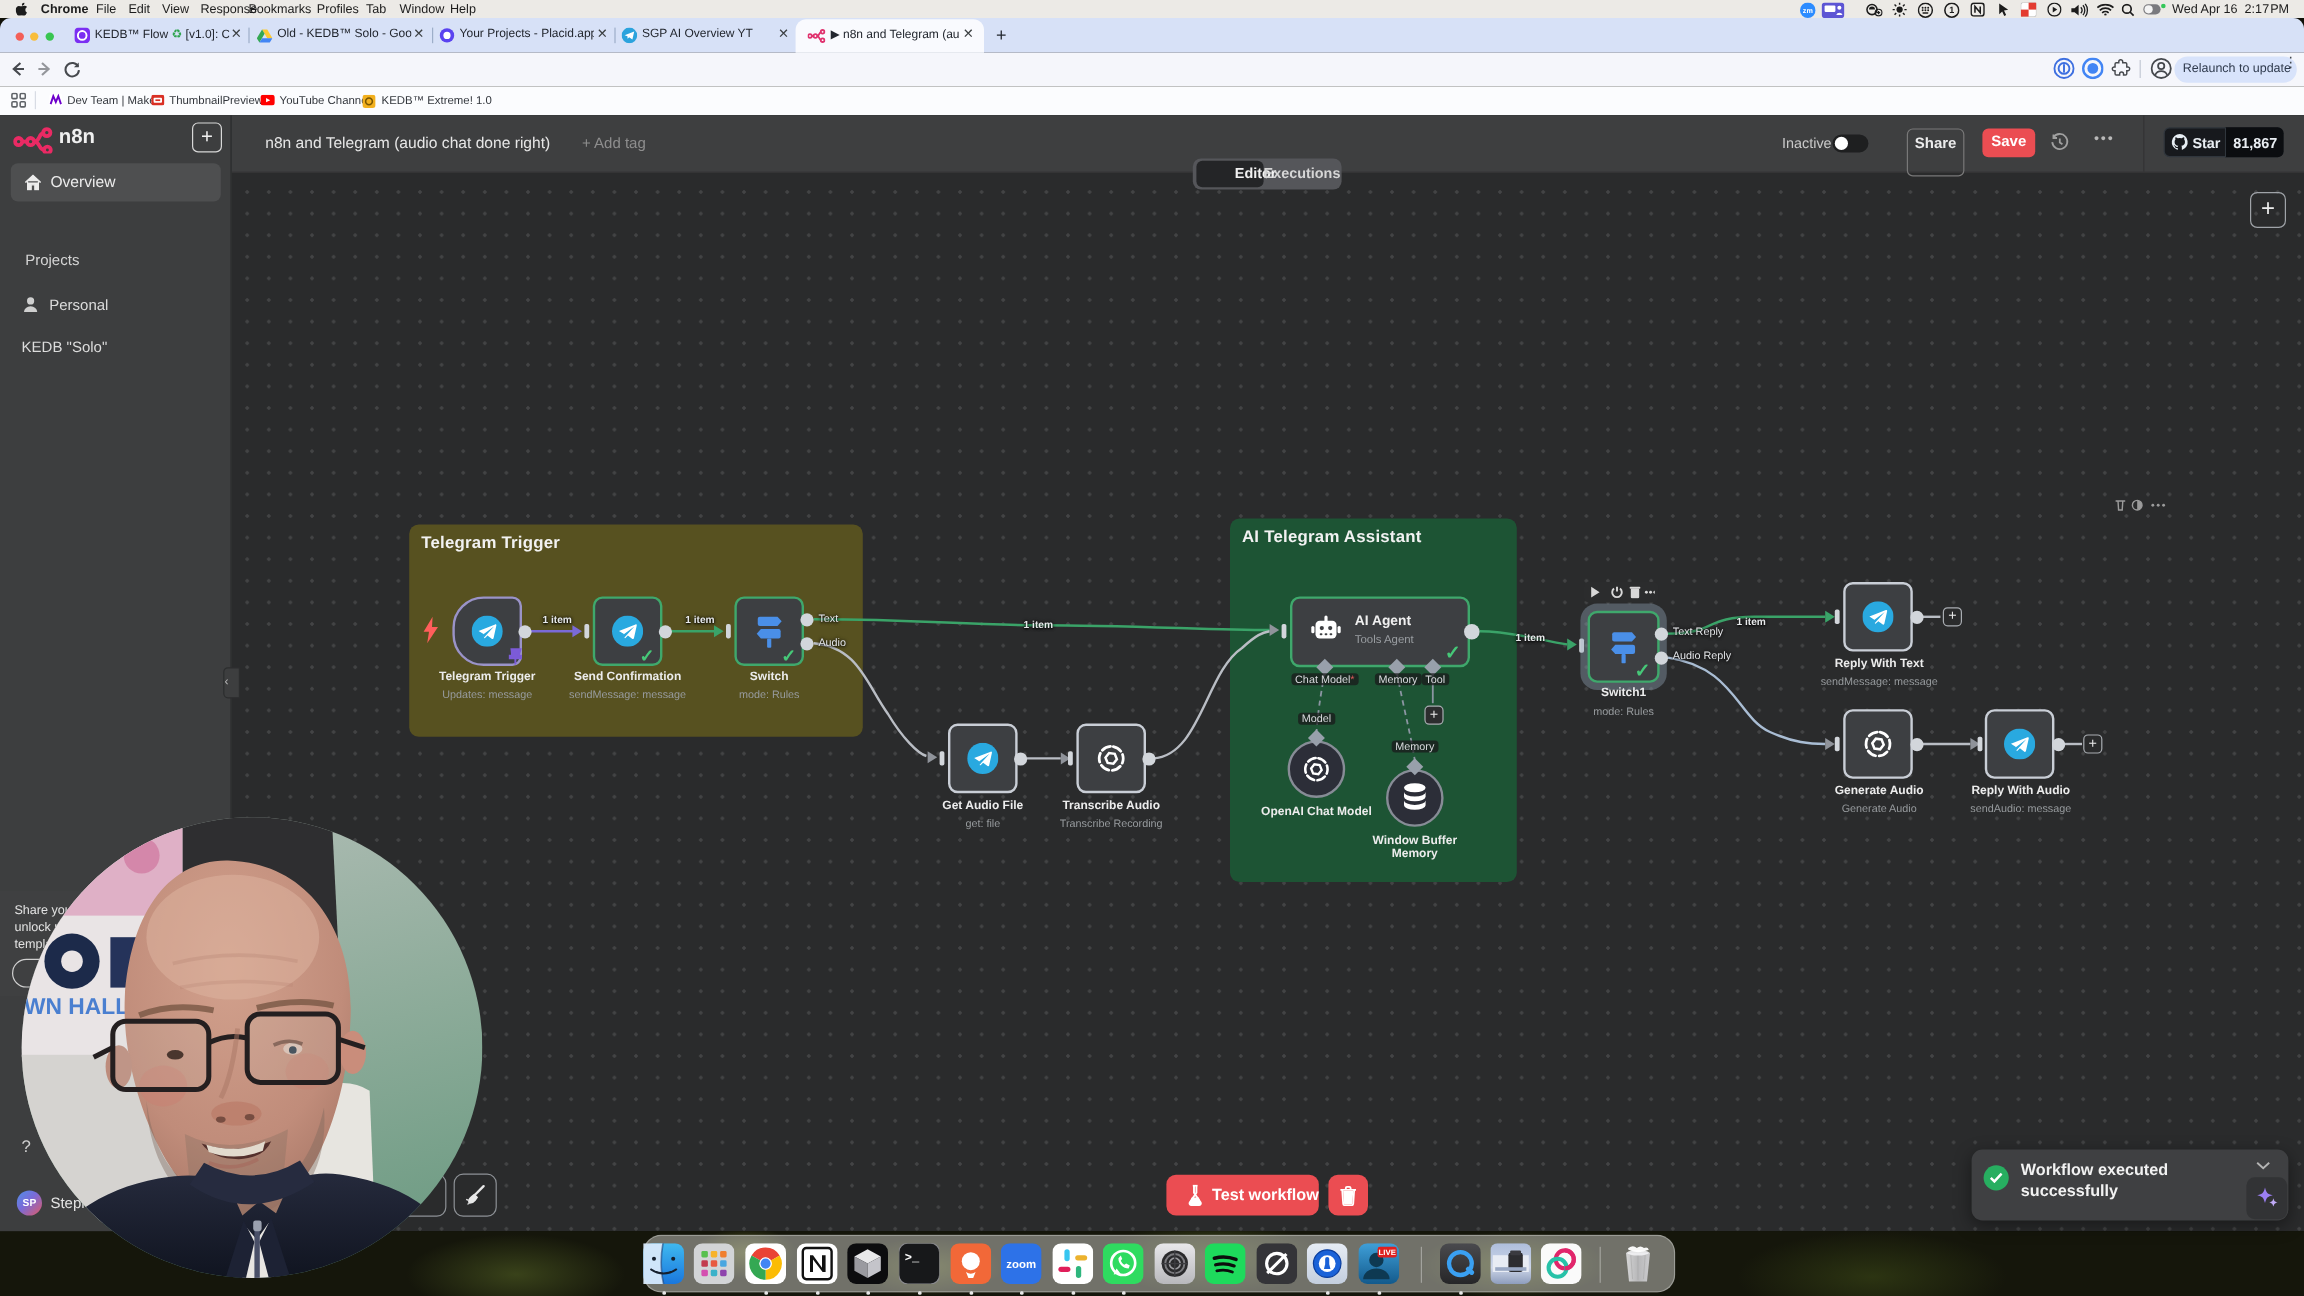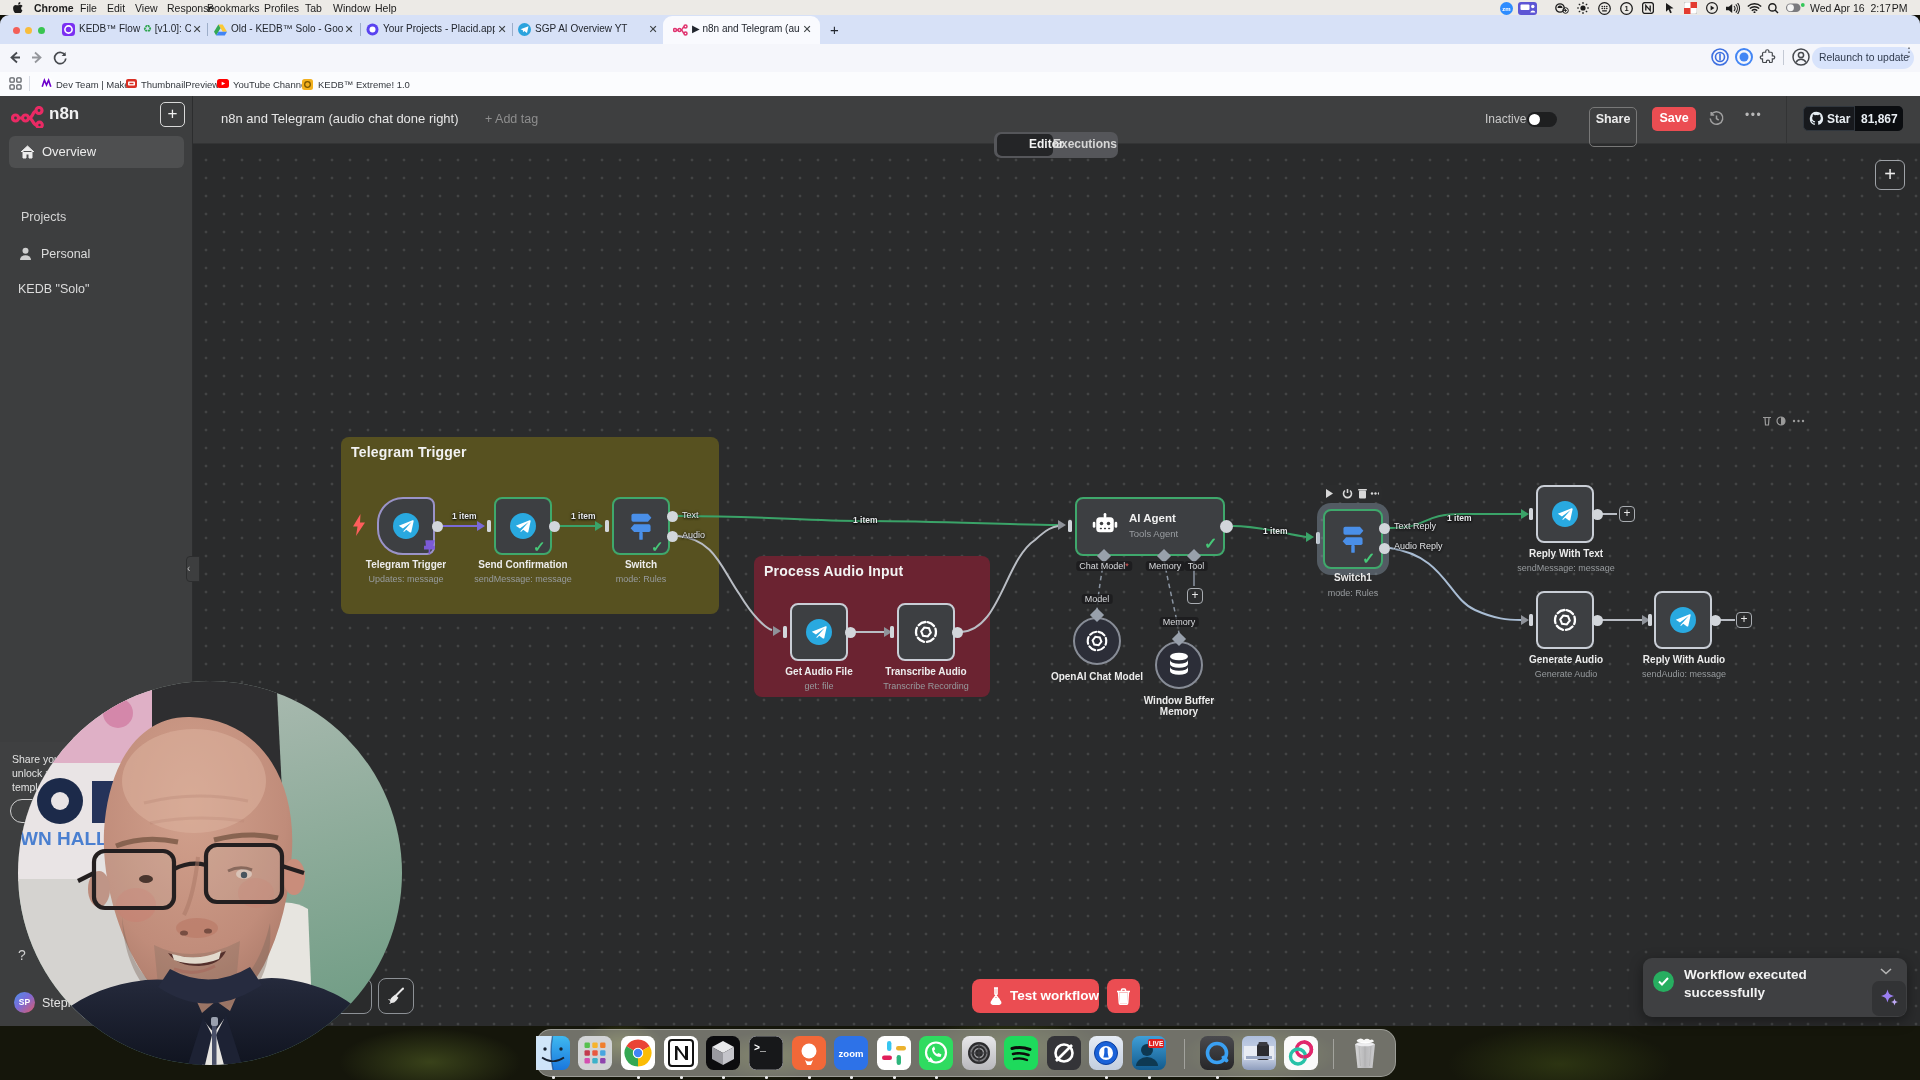--- a/index.html
+++ b/index.html
@@ -334,22 +334,22 @@
       <div style="position:absolute;left:804px;top:38px;width:56px;height:22px;background:#242527;border-radius:5px;z-index:6;color:#f2f2f2;font-size:12px;font-weight:bold;text-align:center;line-height:21px;padding-left:32px;">Editor</div>
       <div style="position:absolute;left:860px;top:38px;width:64px;height:22px;z-index:6;color:#d6d6d6;font-size:12px;font-weight:bold;text-align:center;line-height:21px;">Executions</div>
     </div>
   </div>
 
   <div id="flow" style="position:absolute;left:0;top:0;width:1920px;height:1026px;">
 
     <div class="group" style="left:341px;top:437px;width:378px;height:177px;background:#575120;">
       <div class="gtitle">Telegram Trigger</div>
     </div>
-    <div class="group" style="left:754px;top:556px;width:236px;height:141px;background:#6b2331;">
-      <div class="gtitle">Process Audio Input</div>
+    <div class="group" style="left:1025px;top:432px;width:239px;height:303px;background:#1d5434;">
+      <div class="gtitle">AI Telegram Assistant</div>
     </div>
     <svg style="position:absolute;left:1762px;top:415px;z-index:2;" width="44" height="12" viewBox="0 0 44 12">
         <g fill="#9b9b9b">
           <path d="M1 2.5 h8 M3 2.5 l.5 7.5 h3 l.5 -7.5" stroke="#9b9b9b" stroke-width="1.2" fill="none"></path>
           <circle cx="19" cy="6" r="4" fill="none" stroke="#9b9b9b" stroke-width="1.2"></circle>
           <path d="M19 2 a4 4 0 0 1 0 8z"></path>
           <circle cx="32" cy="6" r="1.2"></circle>
           <circle cx="36.5" cy="6" r="1.2"></circle>
           <circle cx="41" cy="6" r="1.2"></circle>
         </g>

